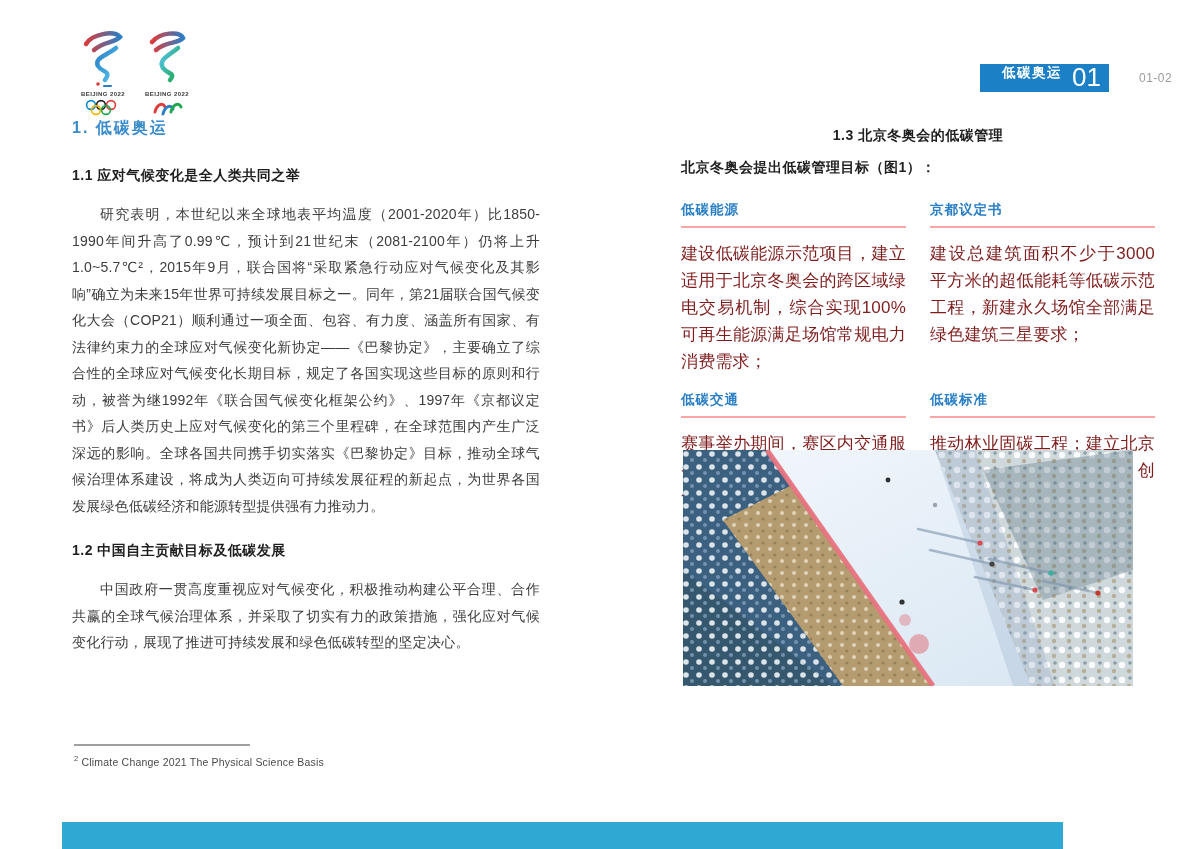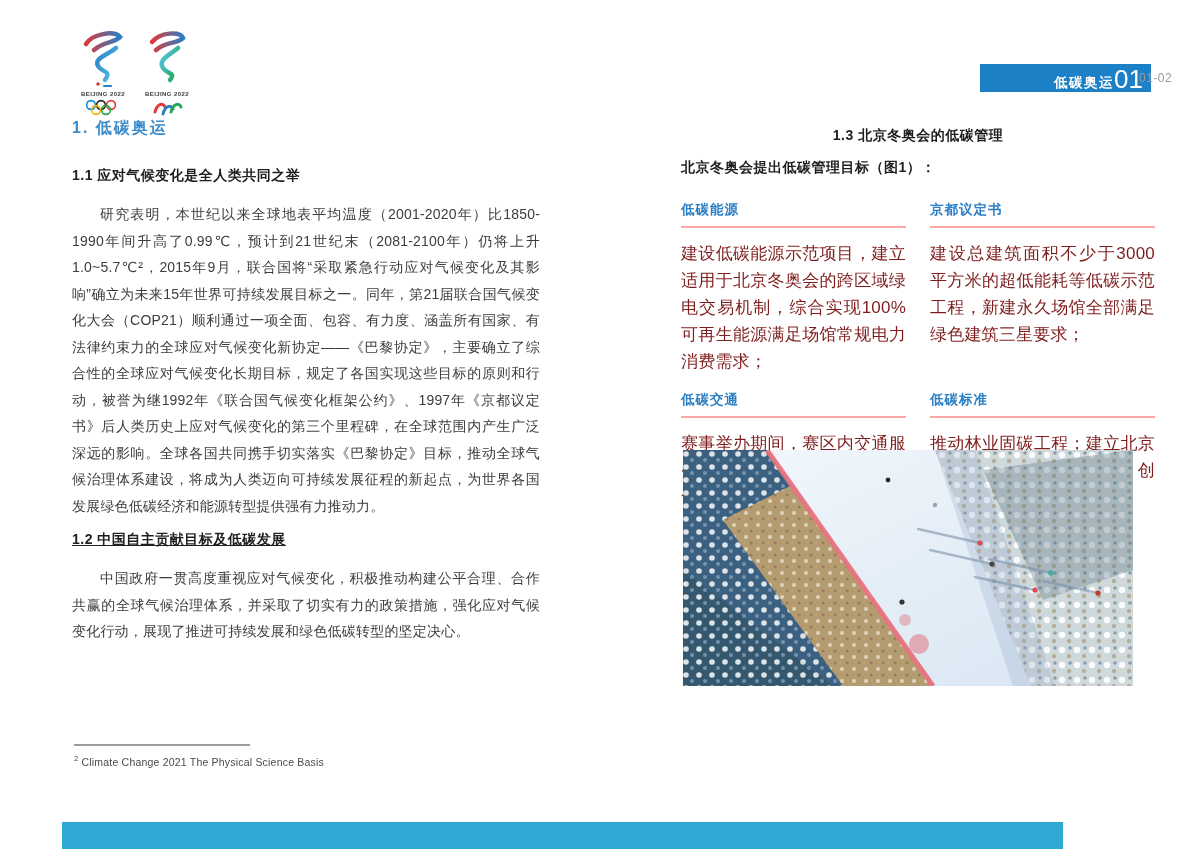--- a/index.html
+++ b/index.html
@@ -5,40 +5,40 @@
   html,body{margin:0;padding:0;background:#fff;}
   .page{
     position:relative;width:1200px;height:849px;background:#ffffff;overflow:hidden;
     font-family:"Liberation Sans","DejaVu Sans",sans-serif;
   }
   
   .logo{position:absolute;top:28px;}
   .logo.olympic{left:74px;}
   .logo.paralympic{left:138px;}
   .chapter-tab{
-    position:absolute;left:980px;top:64px;width:171px;height:28px;background:#1b80c5;
-    display:flex;align-items:flex-end;justify-content:flex-end;box-sizing:border-box;
-    padding-right:8px;
+    position:absolute;left:980px;top:64px;width:129px;height:28px;background:#1b80c5;
+    display:flex;align-items:flex-start;justify-content:flex-end;box-sizing:border-box;
+    padding-right:8px;gap:10px;
   }
   .chapter-tab-label{color:#ffffff;font-size:13.5px;font-weight:bold;letter-spacing:1.5px;}
   .chapter-number{color:#ffffff;font-size:26px;font-weight:300;line-height:1;}
   .page-range{position:absolute;left:1139px;top:71px;color:#9b9b9b;font-size:12px;letter-spacing:.5px;}
 
   
   .left-col{position:absolute;left:72px;top:118px;width:468px;}
   .right-col{position:absolute;left:681px;top:127px;width:474px;}
 
   .section-title{margin:0 0 28px 0;color:#3b8ccb;font-size:16px;font-weight:bold;letter-spacing:2px;}
   .h-sub{margin:0 0 16px 0;color:#1f1f1f;font-size:14px;font-weight:bold;letter-spacing:.5px;}
   .h-sub.tight{margin-bottom:14px;text-align:center;}
   .para{
     margin:0 0 12px 0;color:#3d3d3d;font-size:14px;line-height:26.5px;
     text-align:justify;text-indent:2em;letter-spacing:.2px;
   }
-  .mt12{margin-top:12px;text-decoration:underline;}
+  .mt12{margin-top:23px;}
 
   
   .goals{display:grid;grid-template-columns:1fr 1fr;column-gap:24px;margin-top:6px;}
   .goal{margin-bottom:16px;}
   .goal-title{
     color:#2a7fc5;font-size:13.5px;font-weight:bold;letter-spacing:1px;
     padding-bottom:7px;border-bottom:2px solid #fca5a5;margin-bottom:12px;
   }
   .goal-text{color:#7f1d1d;font-size:17px;line-height:27px;text-align:justify;letter-spacing:.2px;}
 

